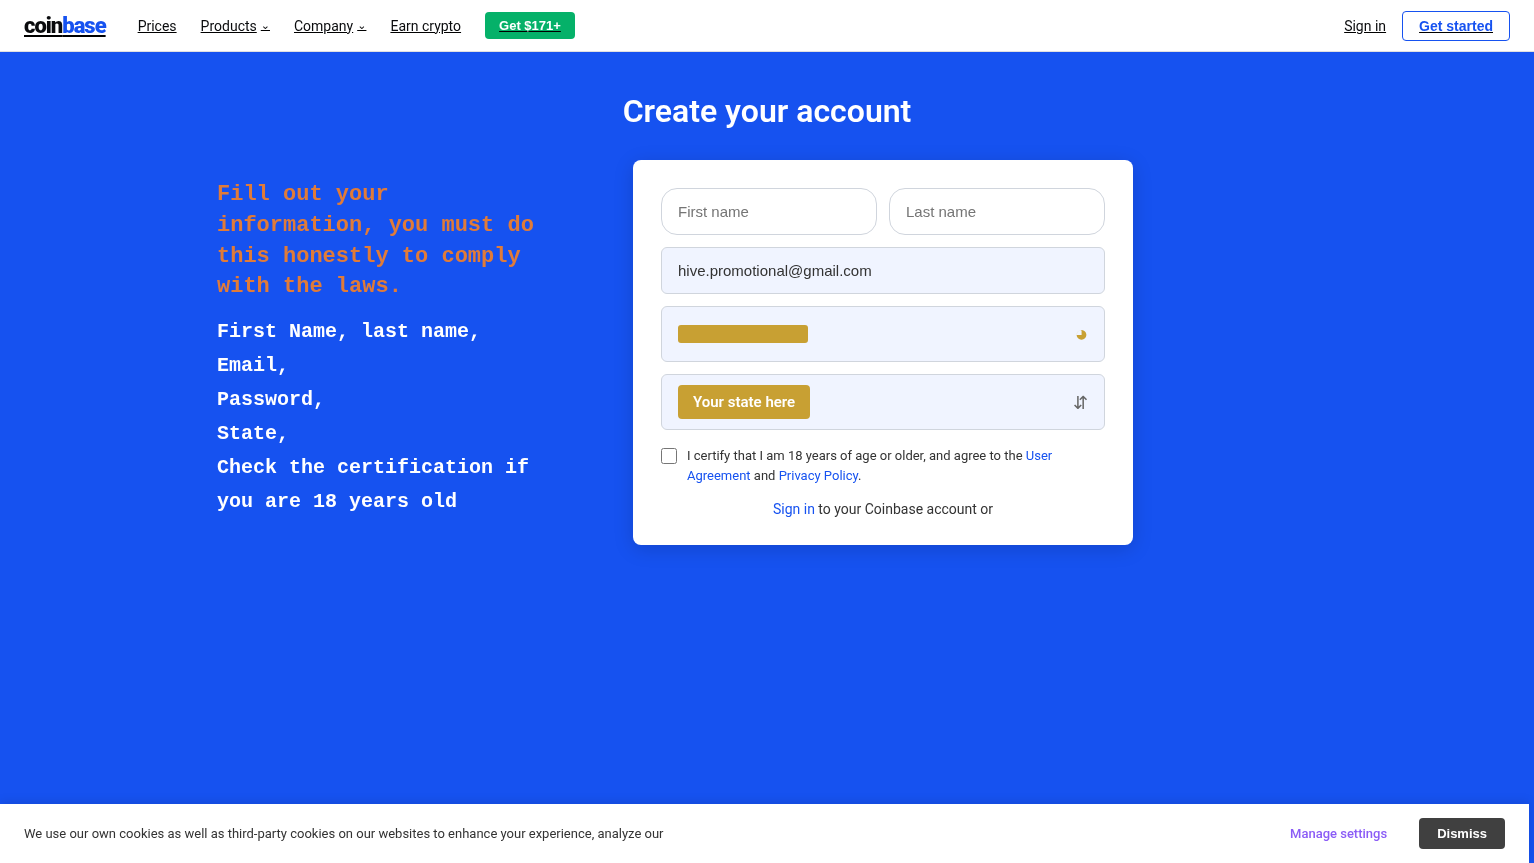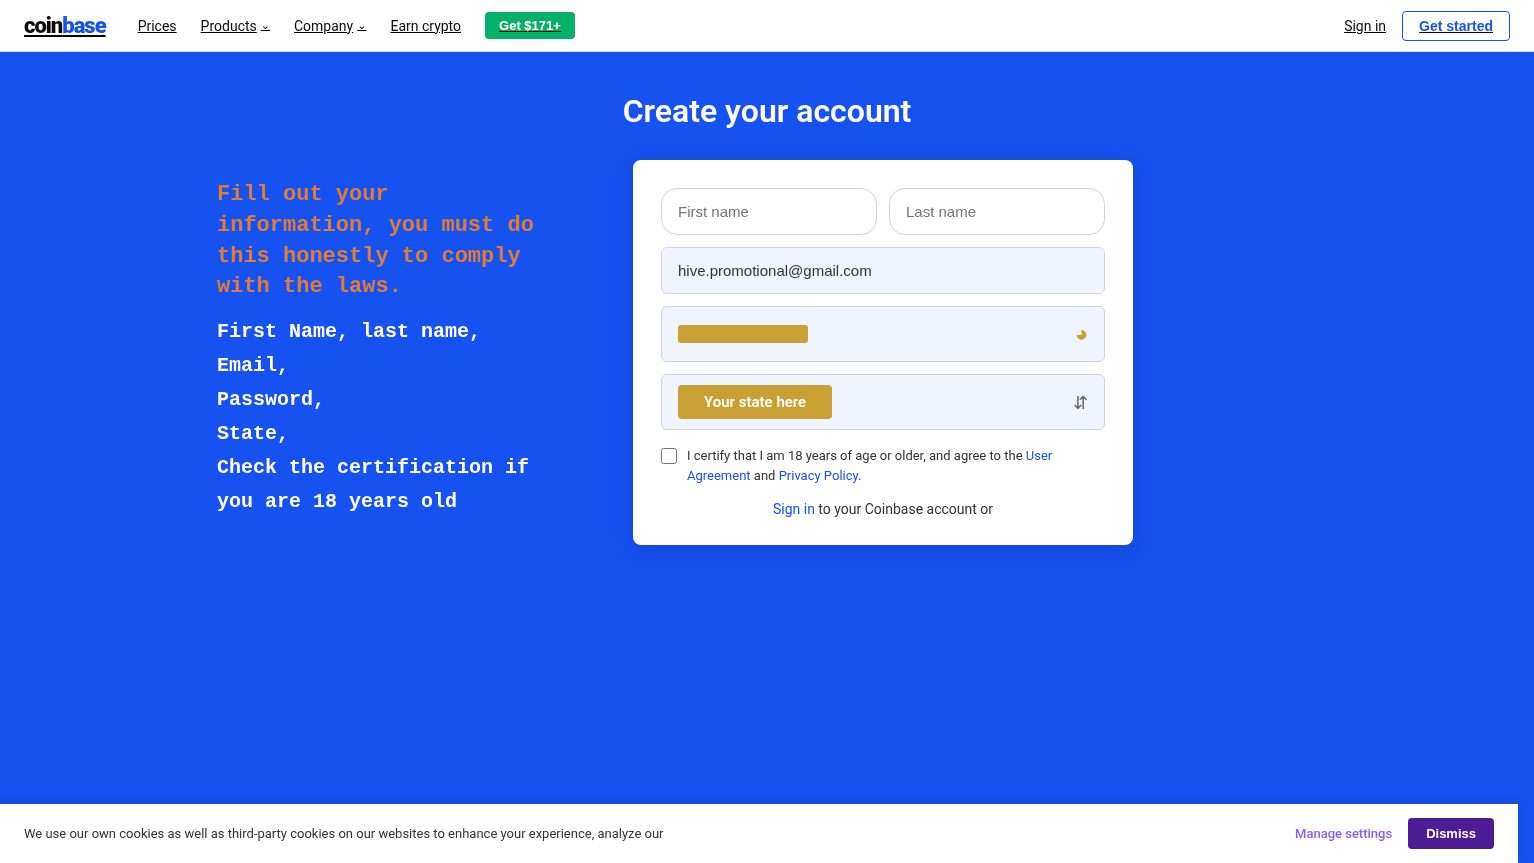--- a/index.html
+++ b/index.html
@@ -190,21 +190,21 @@
       background: #f0f4ff;
       border: 1px solid #d0d5dd;
       border-radius: 6px;
       padding: 10px 16px;
       display: flex;
       align-items: center;
     }
     .state-badge {
       background-color: #c8a033;
       color: #fff;
-      padding: 8px 26px;
+      padding: 8px 15px;
       border-radius: 4px;
       font-size: 15px;
       font-weight: 600;
     }
     .state-arrows {
       margin-left: auto;
       font-size: 18px;
       color: #666;
     }
 
@@ -251,46 +251,46 @@
     .sign-in-bottom a {
       color: #1652f0;
       text-decoration: none;
     }
 
     
     .cookie-banner {
       position: fixed;
       bottom: 0;
       left: 0;
-      right: 16px;
+      right: 5px;
       background-color: #fff;
       padding: 14px 24px;
       display: flex;
       align-items: center;
-      gap: 16px;
+      gap: 32px;
       font-size: 13px;
       color: #333;
       box-shadow: 0 -2px 10px rgba(0,0,0,0.1);
       z-index: 100;
     }
     .cookie-text {
       flex: 1;
       font-size: 13px;
       color: #333;
     }
     .manage-settings-link {
       color: #8b5cf6;
       text-decoration: none;
       font-size: 13px;
       font-weight: 500;
       cursor: pointer;
       white-space: nowrap;
     }
     .dismiss-btn {
-      background-color: #4c1d95;
+      background-color: #404040;
       color: #fff;
       border: none;
       padding: 8px 18px;
       border-radius: 4px;
       font-size: 13px;
       font-weight: 600;
       cursor: pointer;
       white-space: nowrap;
     }
 

